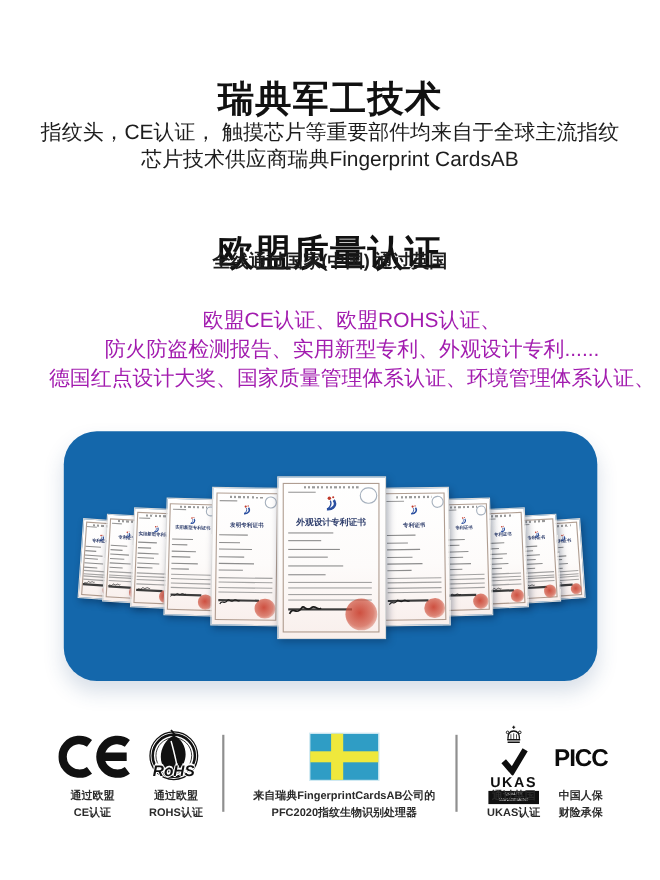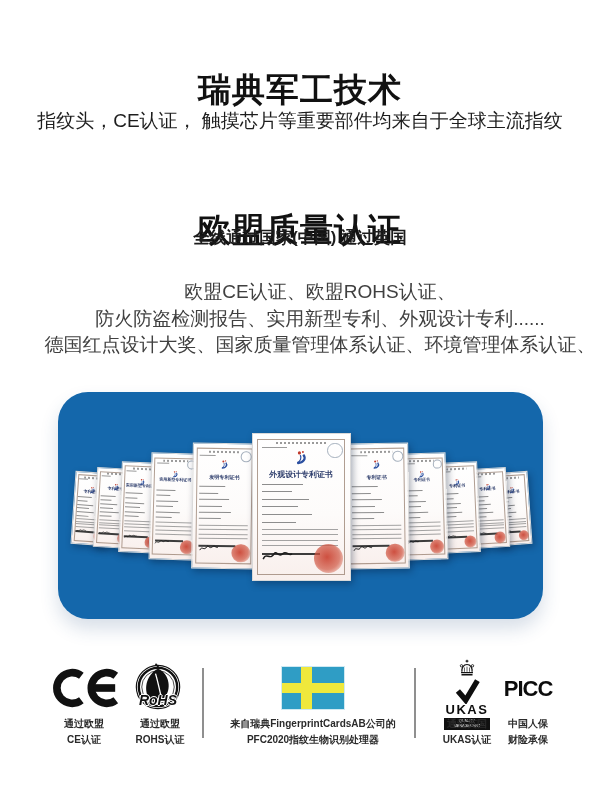--- a/index.html
+++ b/index.html
@@ -20,21 +20,21 @@
   .section-heading{
     position:absolute;top:181px;left:0;right:0;text-align:center;
     font-size:33px;font-weight:bold;color:#111;letter-spacing:1px;
   }
   .section-subheading{
     position:absolute;top:227px;left:0;right:0;text-align:center;
     font-size:16.5px;font-weight:600;color:#1c1c1c;
   }
   .cert-lines{
     position:absolute;top:279px;left:0;right:0;text-align:center;
-    font-size:19px;line-height:26.5px;font-weight:500;color:#404040;padding-left:40px;
+    font-size:19px;line-height:26.5px;font-weight:500;color:#a21caf;padding-left:40px;
   }
   
   .panel{
     position:absolute;left:58px;top:392px;width:485px;height:227px;
     background:#1467ab;border-radius:30px;
     box-shadow:0 10px 18px rgba(40,80,130,0.18);
   }
   .cert{
     position:absolute;background:linear-gradient(180deg,#ffffff 0%,#fdfbfa 55%,#f9efec 100%);
     border:1px solid #d9d9d9;box-shadow:2px 3px 7px rgba(0,20,50,0.35);
@@ -75,20 +75,21 @@
   .picc{position:absolute;left:497px;top:21px;width:62px;text-align:center;
     font-size:22px;font-weight:bold;color:#0c0c0c;letter-spacing:-1px;font-style:normal;}
 </style>
 </head>
 <body>
 
 <h1 class="page-title">瑞典军工技术</h1>
 
 <div class="intro">
   <div>指纹头，CE认证， 触摸芯片等重要部件均来自于全球主流指纹</div>
+  <div>芯片技术供应商瑞典Fingerprint CardsAB</div>
 </div>
 
 <h2 class="section-heading">欧盟质量认证</h2>
 <div class="section-subheading">全线通过国家(中国) 通过英国</div>
 
 <div class="cert-lines">
   <div>欧盟CE认证、欧盟ROHS认证、</div>
   <div>防火防盗检测报告、实用新型专利、外观设计专利......</div>
   <div>德国红点设计大奖、国家质量管理体系认证、环境管理体系认证、</div>
 </div>

